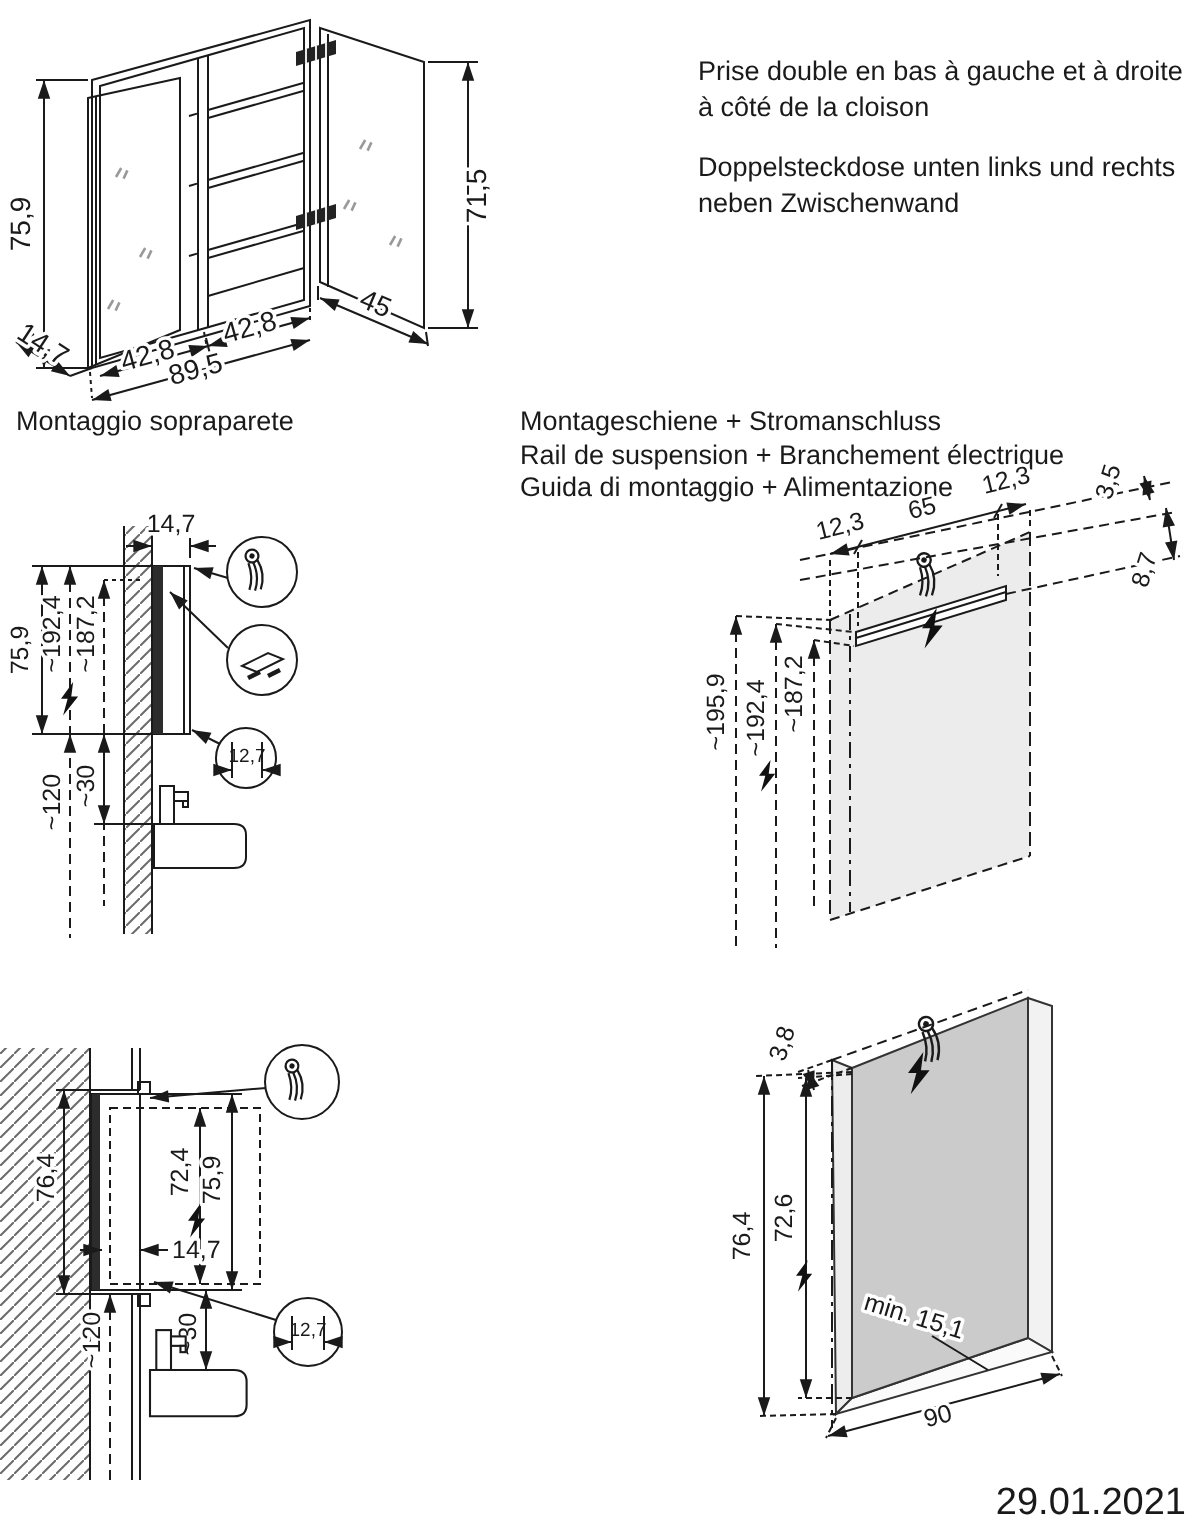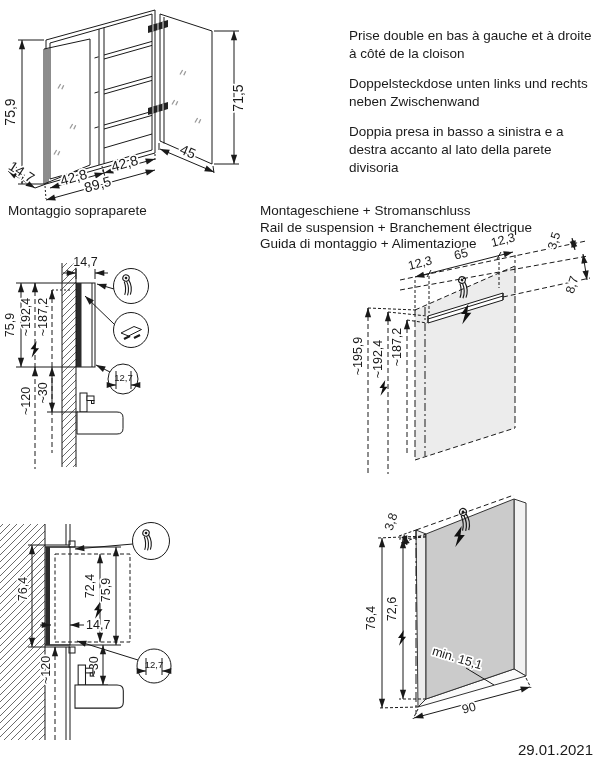--- a/index.html
+++ b/index.html
@@ -2,21 +2,21 @@
 <html><head>
 <meta charset="utf-8">
 <style>
   * { margin:0; padding:0; box-sizing:border-box; }
   html,body { background:#fff; }
   body { font-family:"Liberation Sans", sans-serif; color:#1a1a1a; }
   .page { position:relative; width:600px; height:767px; background:#fff; overflow:hidden; }
   .abs { position:absolute; }
   .notes p { font-size:13.5px; line-height:1.33; margin:0 0 12px 0; }
   .hdr div { font-size:13.5px; line-height:1.24; }
-  .date { font-size:15px; }
+  .date { font-size:19px; }
   svg { overflow:visible; }
   svg text { font-family:"Liberation Sans", sans-serif; font-size:12.5px; fill:#1a1a1a; stroke:none; }
   svg text.halo { paint-order:stroke; stroke:#fff; stroke-width:3.5px; stroke-linejoin:round; }
   svg text.big { font-size:14px; }
   svg text.sm { font-size:9.5px; }
   .ln { stroke:#1a1a1a; stroke-width:1; fill:none; }
 </style>
 </head>
 <body>
 
@@ -118,21 +118,20 @@
     <text class="big halo" x="17" y="176" text-anchor="middle" transform="rotate(33 17 176)">14,7</text>
     <text class="big halo" x="73" y="182" text-anchor="middle" transform="rotate(-15.5 73 182)">42,8</text>
     <text class="big halo" x="124" y="168" text-anchor="middle" transform="rotate(-15.5 124 168)">42,8</text>
     <text class="big halo" x="97" y="189" text-anchor="middle" transform="rotate(-15.5 97 189)">89,5</text>
     <text class="big halo" x="184" y="156" text-anchor="middle" transform="rotate(23 184 156)">45</text>
   </svg>
 
   <div class="abs notes" style="left:349px;top:27px;width:252px">
     <p>Prise double en bas à gauche et à droite à côté de la cloison</p>
     <p>Doppelsteckdose unten links und rechts neben Zwischenwand</p>
-    <p>Doppia presa in basso a sinistra e a destra accanto al lato della parete divisoria</p>
   </div>
 
   <div class="abs hdr" style="left:8px;top:203px">
     <div>Montaggio sopraparete</div>
   </div>
   <div class="abs hdr" style="left:260px;top:203px">
     <div>Montageschiene + Stromanschluss</div>
     <div>Rail de suspension + Branchement électrique</div>
     <div>Guida di montaggio + Alimentazione</div>
   </div>

